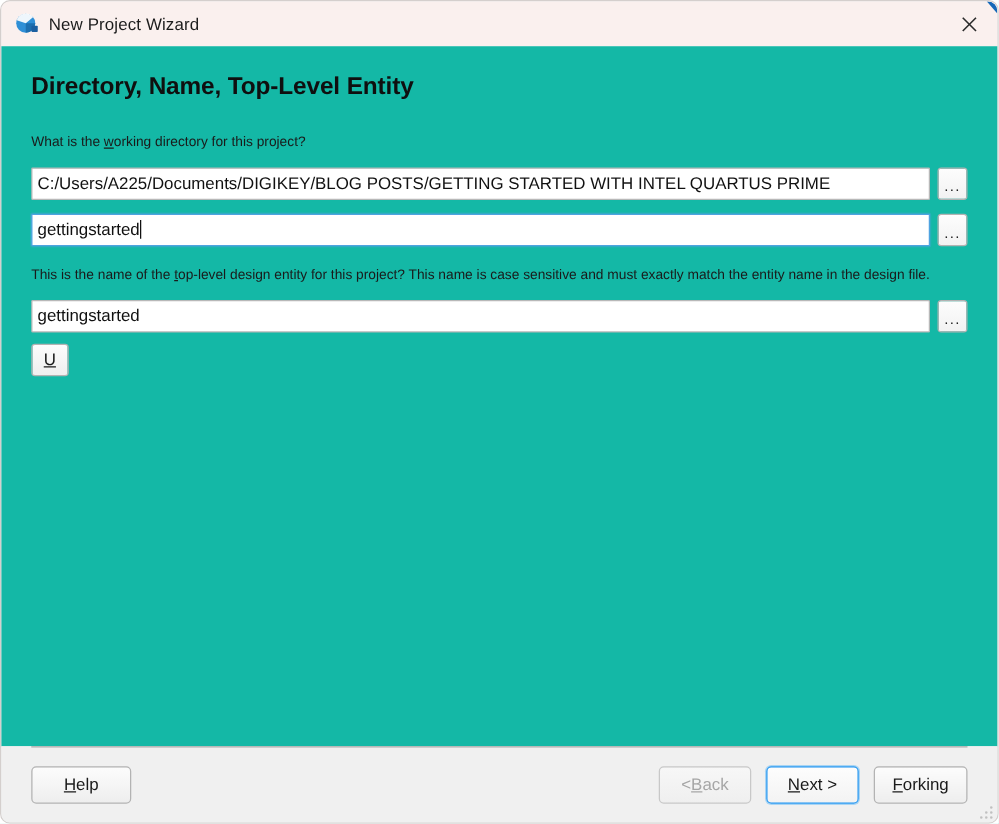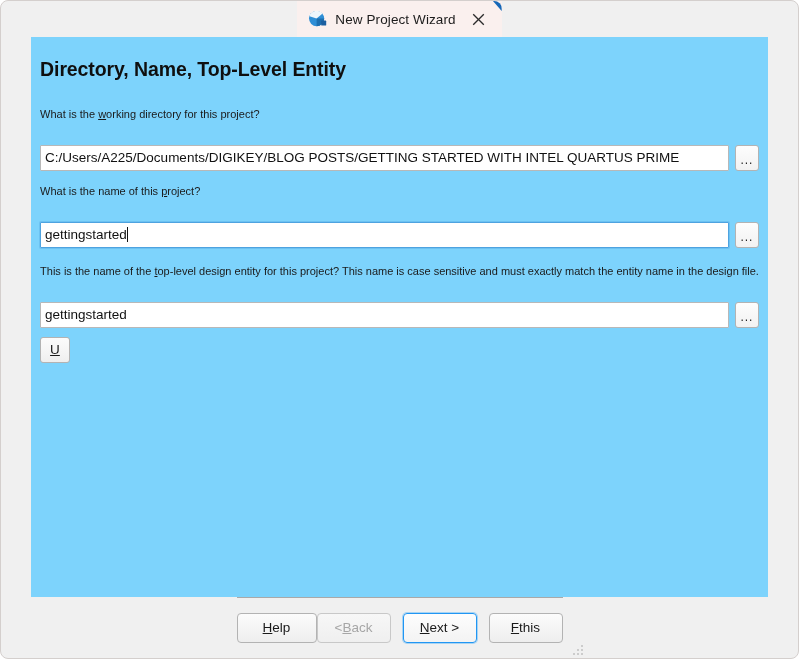--- a/index.html
+++ b/index.html
@@ -19,21 +19,20 @@
     position: relative;
     width: 799px;
     height: 659px;
     box-sizing: border-box;
     background: #f0f0f0;
     border: 1px solid #d4cfcd;
     border-radius: 8px;
     overflow: hidden;
     display: flex;
     flex-direction: column;
-    align-items: center;
   }
 
   
   .titlebar {
     position: relative;
     height: 36px;
     flex: 0 0 36px;
     background: #faf0ee;
     display: flex;
     align-items: center;
@@ -70,23 +69,23 @@
     width: 14px;
     height: 10px;
     background: #1668b8;
     border-top-right-radius: 8px;
     clip-path: polygon(100% 0, 100% 100%, 38% 0);
   }
 
   
   .content {
     flex: 1 1 auto;
-    padding: 0 9px;
-    position: relative;
-    background: #7dd3fc;
+    padding: 0 24px;
+    position: relative;
+    background: #14b8a6;
   }
   .page-title {
     font-size: 19.5px;
     font-weight: bold;
     color: #0f0f0f;
     margin: 21px 0 0 0;
     letter-spacing: -0.1px;
   }
   .qlabel {
     font-size: 11px;
@@ -95,21 +94,21 @@
   }
   .q1 { margin-top: 26px; }
   .q2 { margin-top: 13px; }
   .q3 { margin-top: 16px; max-width: 745px; }
   u.mn { text-decoration: underline; text-underline-offset: 1px; }
 
   
   .field-row {
     display: flex;
     align-items: stretch;
-    margin-top: 22px;
+    margin-top: 11px;
     height: 26px;
   }
   .text-input {
     flex: 1 1 auto;
     box-sizing: border-box;
     height: 26px;
     border: 1px solid #b8b8b8;
     background: #ffffff;
     font-family: "Liberation Sans", sans-serif;
     font-size: 13.5px;
@@ -271,21 +270,20 @@
 
     <div class="page-title">Directory, Name, Top-Level Entity</div>
 
     <div class="qlabel q1"><span>What is the </span><u class="mn">w</u><span>orking directory for this project?</span></div>
 
     <div class="field-row">
       <div class="text-input">C:/Users/A225/Documents/DIGIKEY/BLOG POSTS/GETTING STARTED WITH INTEL QUARTUS PRIME</div>
       <div class="browse-btn">...</div>
     </div>
 
-    <div class="qlabel q2"><span>What is the name of this </span><u class="mn">p</u><span>roject?</span></div>
 
     <div class="field-row">
       <div class="text-input focused"><span>gettingstarted</span><span class="caret"></span></div>
       <div class="browse-btn">...</div>
     </div>
 
     <div class="qlabel q3"><span>This is the name of the </span><u class="mn">t</u><span>op-level design entity for this project? This name is case sensitive and must exactly match the entity name in the design file.</span></div>
 
     <div class="field-row">
       <div class="text-input">gettingstarted</div>
@@ -317,21 +315,21 @@
           <span>ack</span>
         </div>
 
       <div class="btn-dialog default">
           <u class="mn">N</u>
           <span>ext &gt;</span>
         </div>
 
       <div class="btn-dialog">
           <u class="mn">F</u>
-          <span>this</span>
+          <span>orking</span>
         </div>
 
     </div>
 
     <div class="resize-grip">
       <i style="right:0px;bottom:0px;"></i>
       <i style="right:4px;bottom:0px;"></i>
       <i style="right:8px;bottom:0px;"></i>
       <i style="right:0px;bottom:4px;"></i>
       <i style="right:4px;bottom:4px;"></i>

